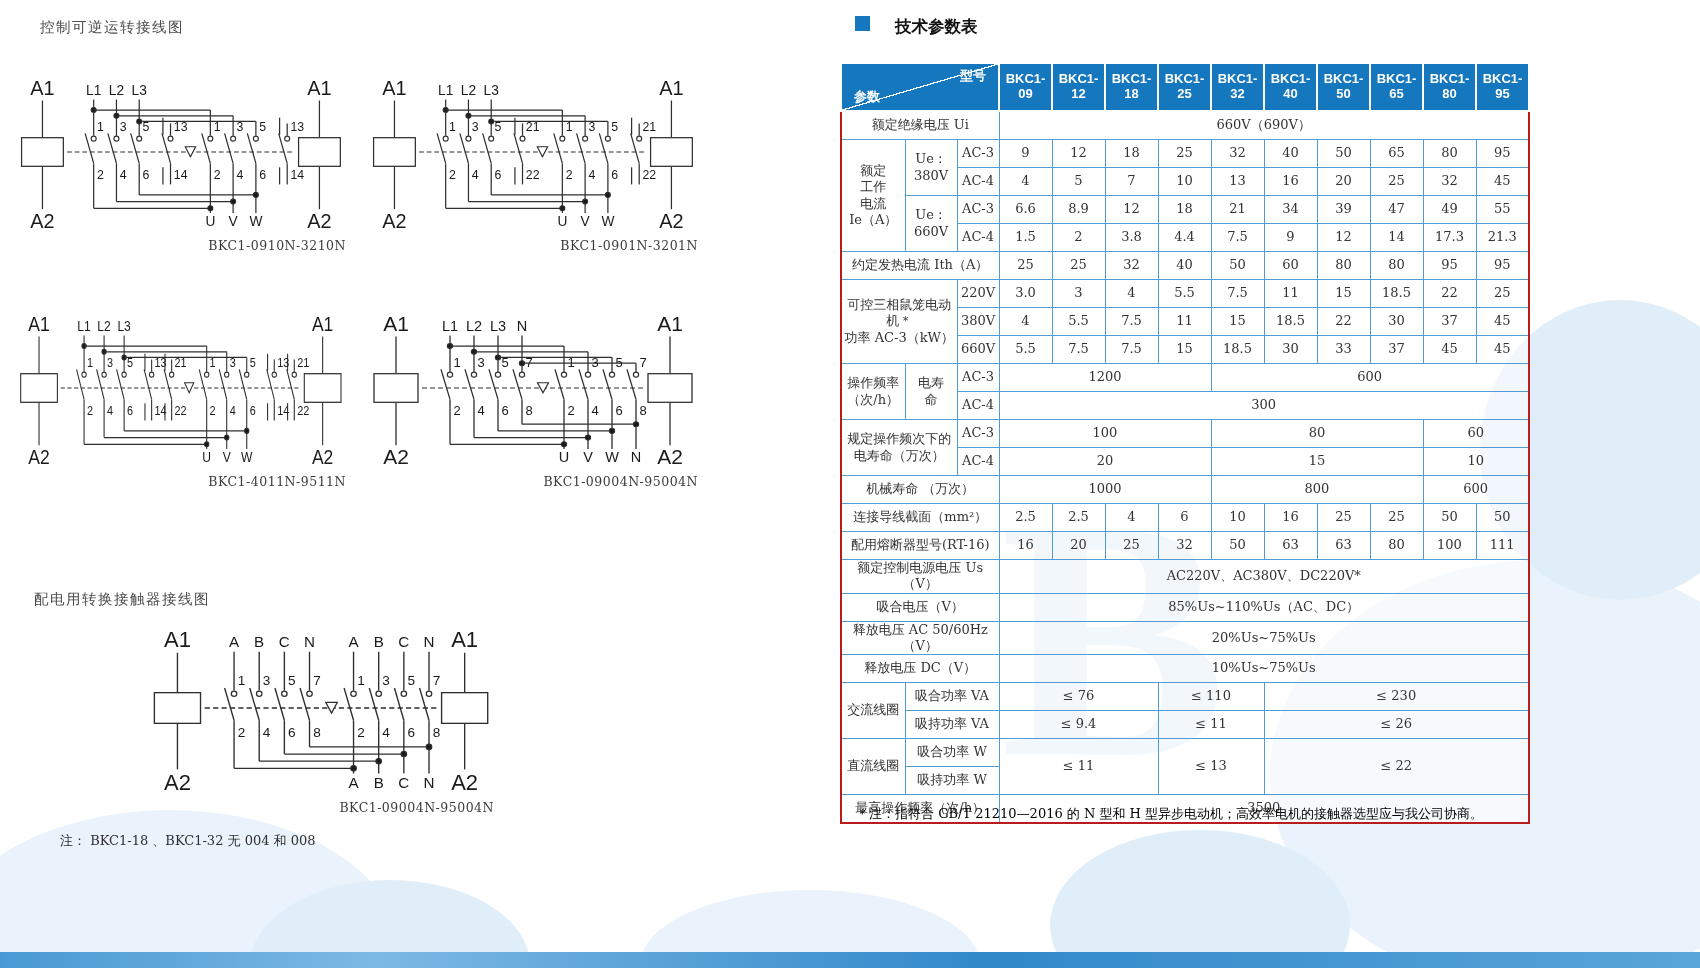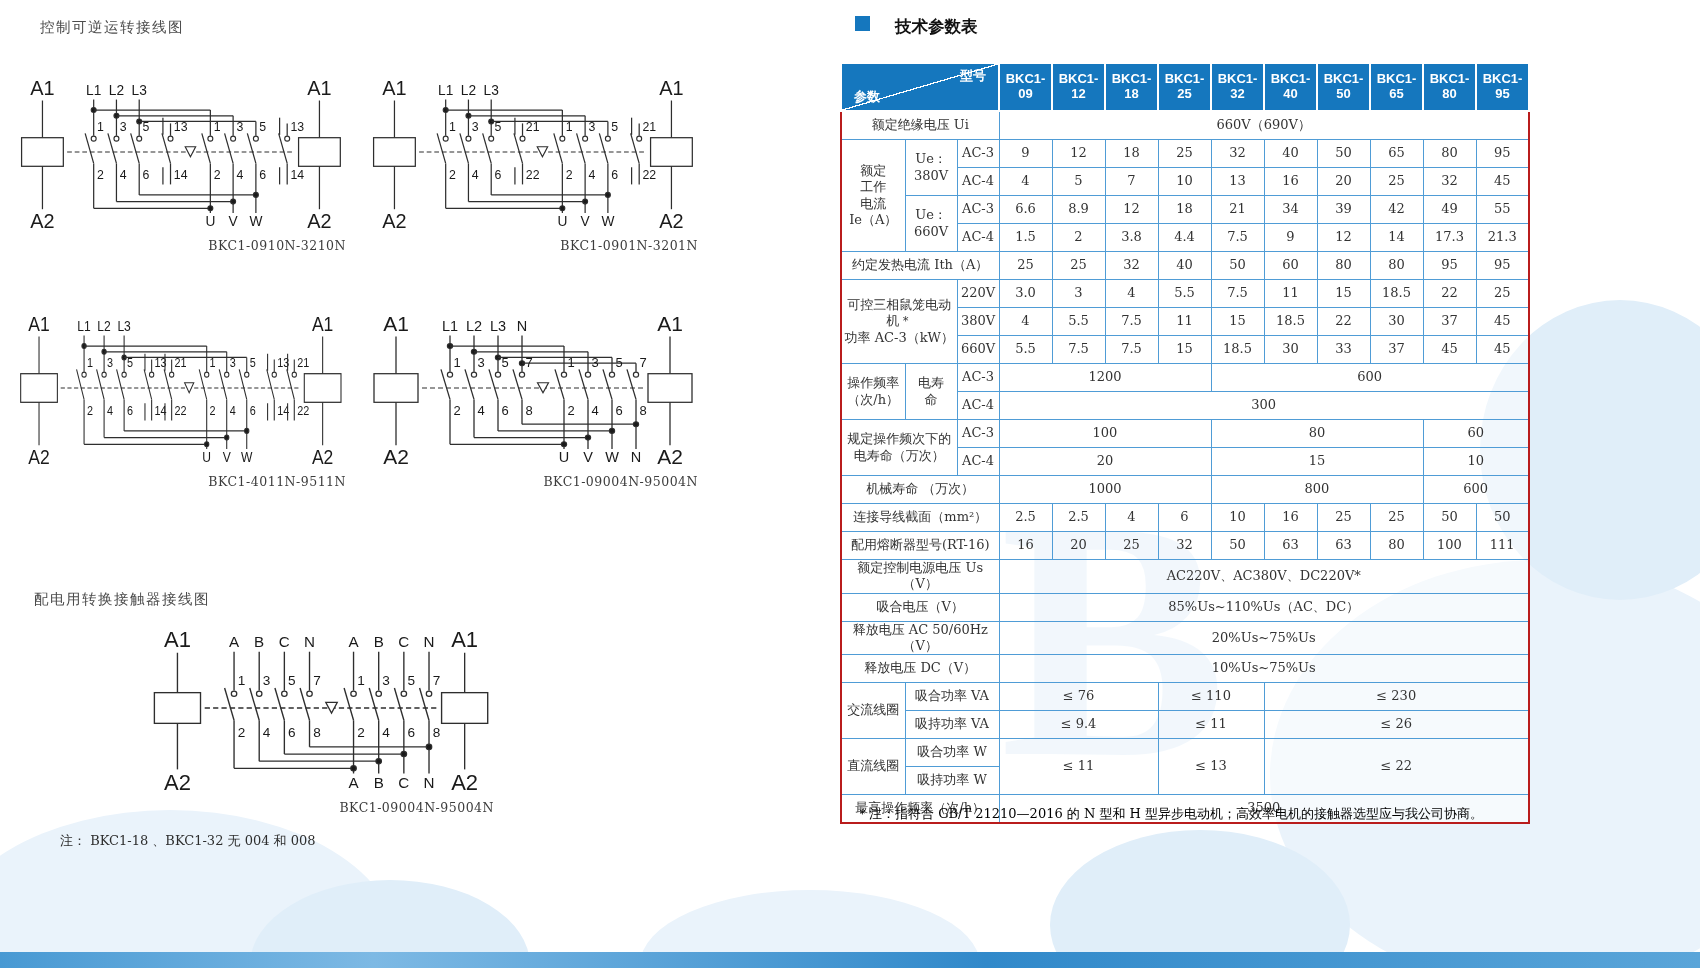--- a/index.html
+++ b/index.html
@@ -601,21 +601,21 @@
           <td rowspan="2">Ue：
 660V</td>
           <td>AC-3</td>
           <td>6.6</td>
           <td>8.9</td>
           <td>12</td>
           <td>18</td>
           <td>21</td>
           <td>34</td>
           <td>39</td>
-          <td>42</td>
+          <td>47</td>
           <td>49</td>
           <td>55</td>
         </tr>
         <tr>
           <td>AC-4</td>
           <td>1.5</td>
           <td>2</td>
           <td>3.8</td>
           <td>4.4</td>
           <td>7.5</td>

